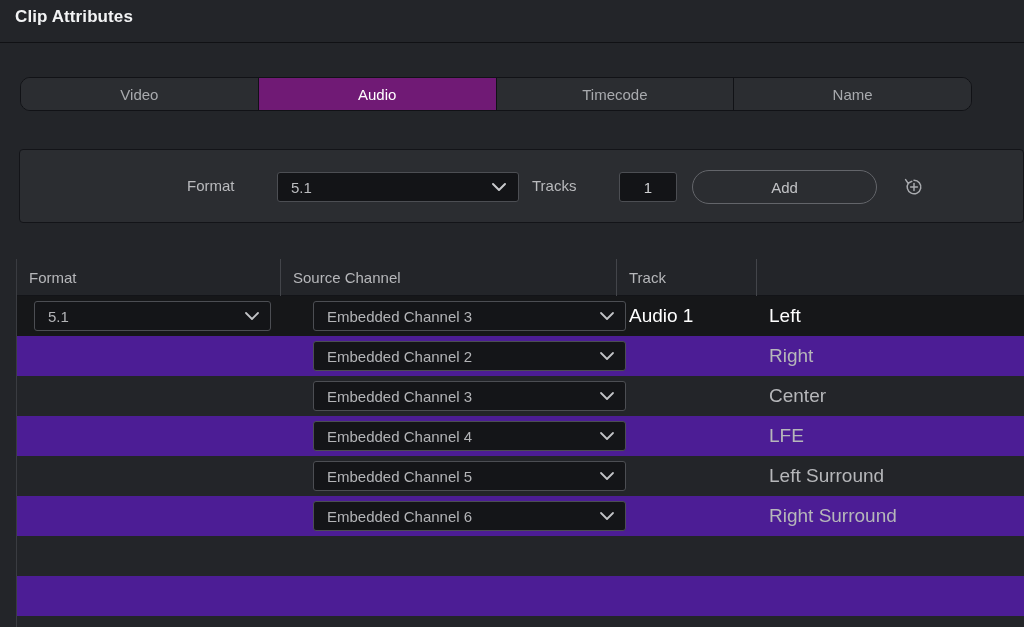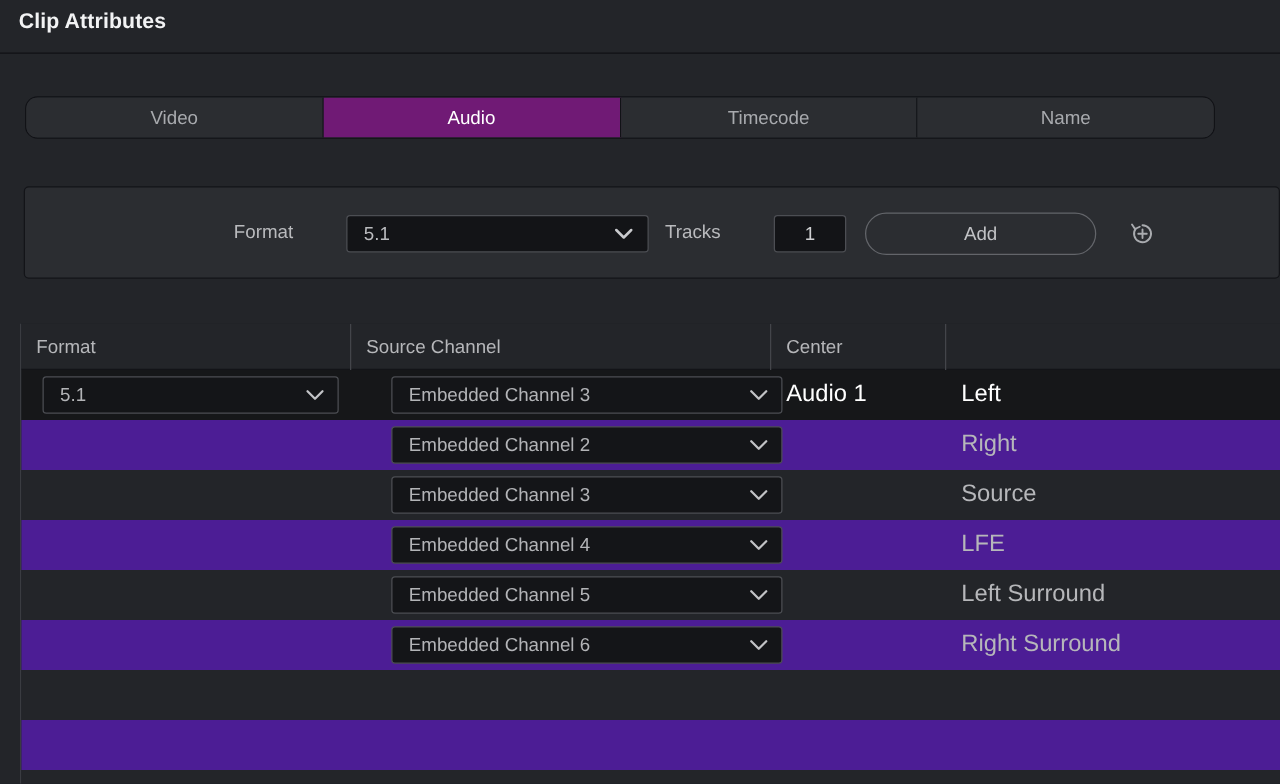--- a/index.html
+++ b/index.html
@@ -301,21 +301,21 @@
         <line x1="8.6" y1="12" x2="15.4" y2="12" stroke="#a9abaf" stroke-width="1.5" stroke-linecap="round"></line>
       </svg>
     </div>
   </div>
 
   <div class="table">
 
     <div class="thead">
       <div class="th" style="left:0px; width:264px;">Format</div>
       <div class="th" style="left:264px; width:336px;">Source Channel</div>
-      <div class="th" style="left:600px; width:140px;">Center</div>
+      <div class="th" style="left:600px; width:140px;">Track</div>
       <div class="th last" style="left:957px; width:51px;"></div>
     </div>
 
     <div class="tbody">
 
       <div class="row selected">
         <div class="tcombo combo-fmt-cell">
           <span class="tval">5.1</span>
           <span class="chev">
             <svg width="16" height="10" viewBox="0 0 16 10">
@@ -349,21 +349,21 @@
 
       <div class="row">
         <div class="tcombo combo-src-cell">
           <span class="tval">Embedded Channel 3</span>
           <span class="chev">
             <svg width="16" height="10" viewBox="0 0 16 10">
                 <polyline points="2,2 8,8 14,2" fill="none" stroke="#c2c3c6" stroke-width="1.8" stroke-linecap="round" stroke-linejoin="round"></polyline>
               </svg>
           </span>
         </div>
-        <div class="cell chan" style="left:740px; width:217px;">Source</div>
+        <div class="cell chan" style="left:740px; width:217px;">Center</div>
       </div>
 
       <div class="row alt">
         <div class="tcombo combo-src-cell">
           <span class="tval">Embedded Channel 4</span>
           <span class="chev">
             <svg width="16" height="10" viewBox="0 0 16 10">
                 <polyline points="2,2 8,8 14,2" fill="none" stroke="#c2c3c6" stroke-width="1.8" stroke-linecap="round" stroke-linejoin="round"></polyline>
               </svg>
           </span>

